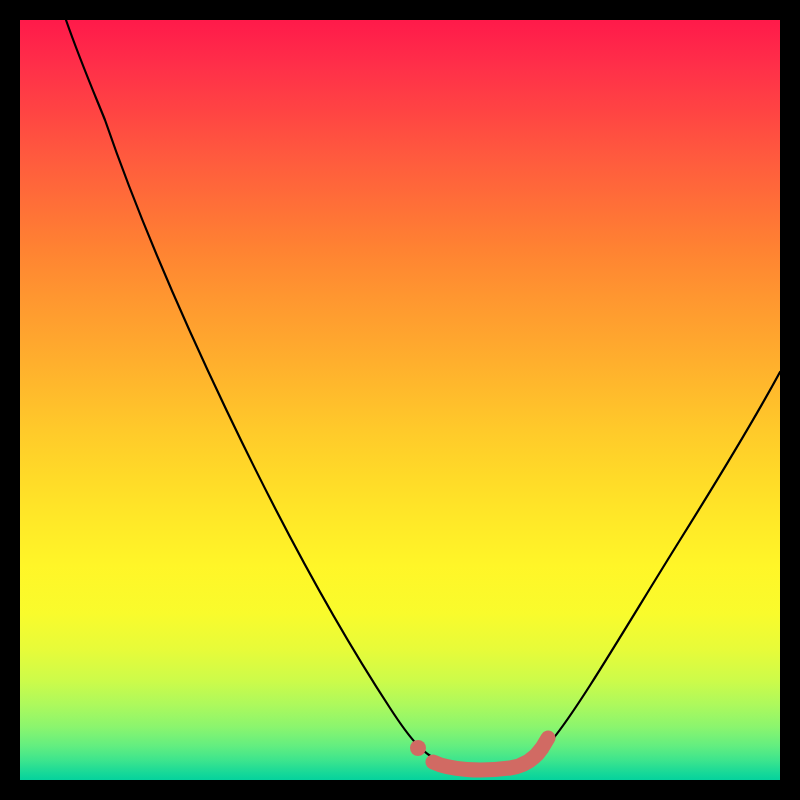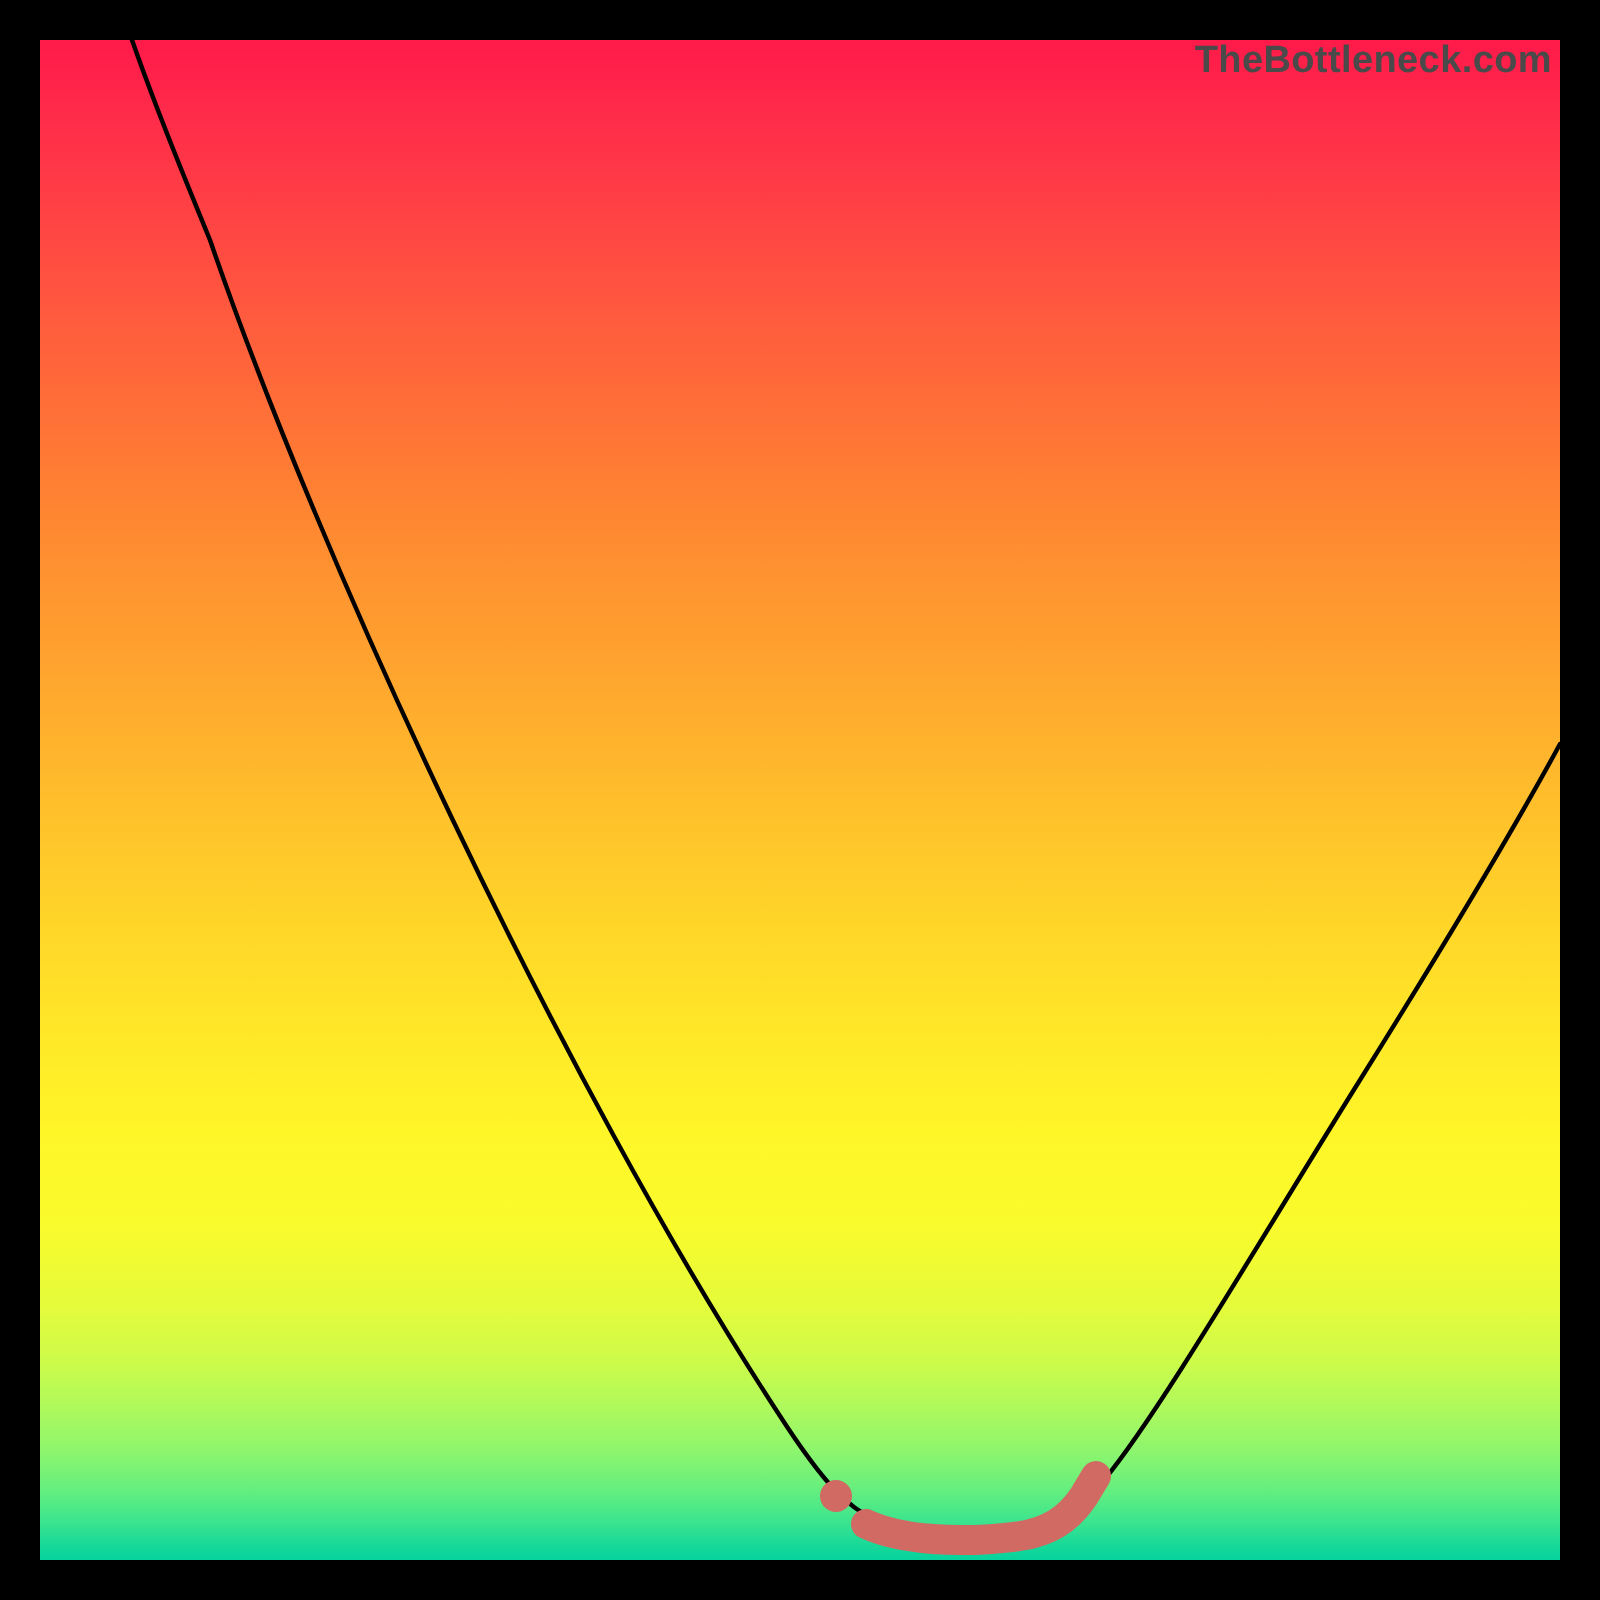--- a/index.html
+++ b/index.html
@@ -84,21 +84,20 @@
   .marker-dot {
     fill: #d16a63;
   }
 </style>
 </head>
 <body>
 
 <div class="frame">
   <div class="plot-bg"></div>
 
-  <div class="watermark">TheBottleneck.com</div>
 
   <svg class="curve" viewBox="0 0 760 760">
 
     <path class="curve-path" d="M 46 0
              C 60 40, 72 68, 85 100
              C 140 260, 260 520, 370 688
              C 392 722, 404 734, 418 740
              C 440 750, 470 752, 498 744
              C 510 740, 520 734, 532 720
              C 560 686, 610 600, 660 520

